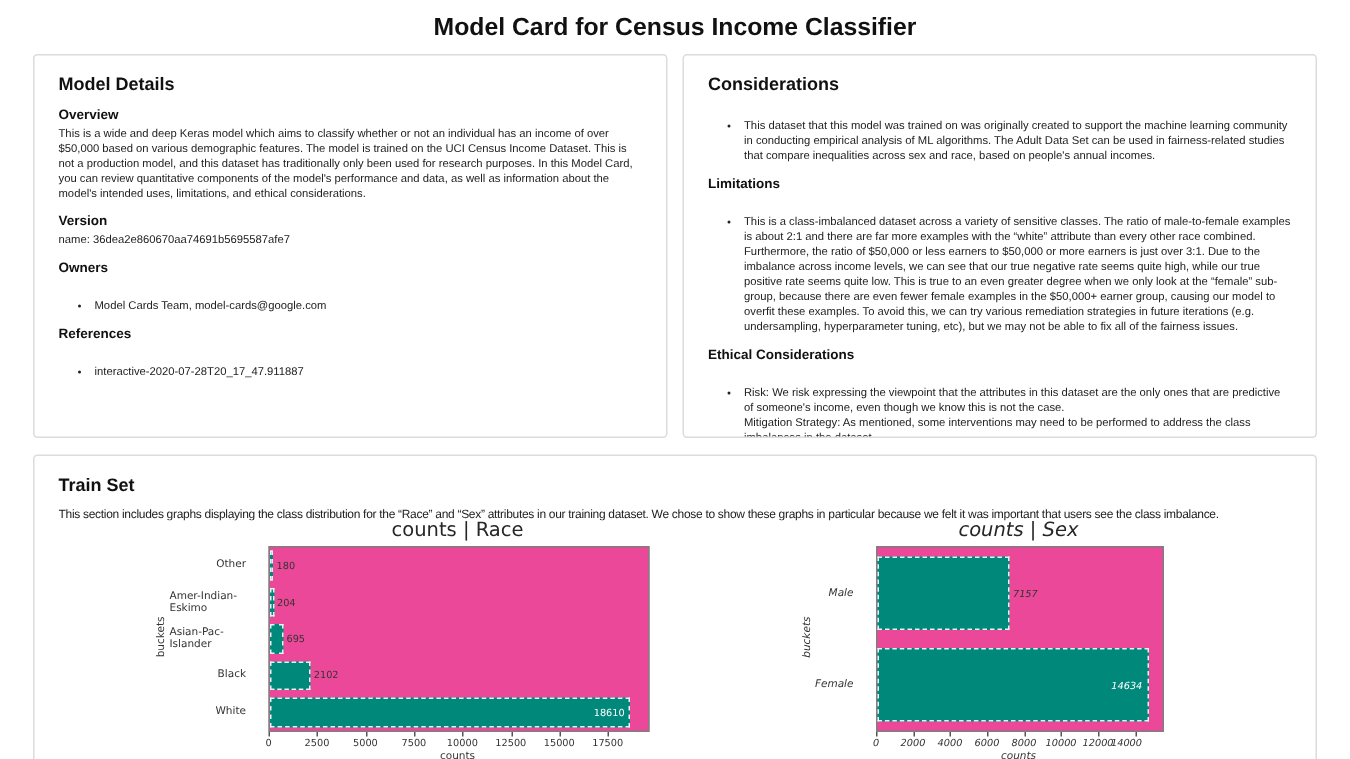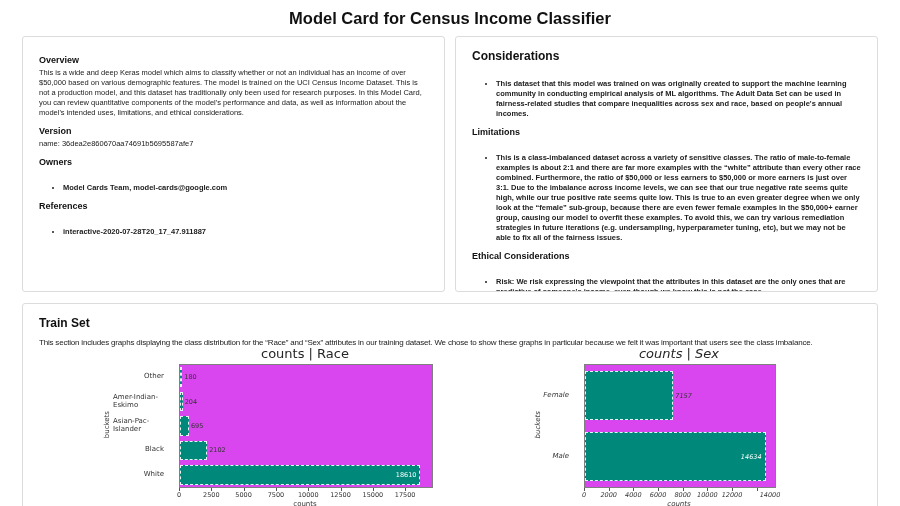--- a/index.html
+++ b/index.html
@@ -16,57 +16,58 @@
   .card {
     background:#fff; border:1px solid #dcdcdc; border-radius:3px;
     box-sizing:border-box; padding:10px 16px;
   }
   .half { width:423px; height:256px; overflow:hidden; }
   .bottom { margin:11px 22px 0; height:215px; position:relative; }
   .card-title { font-size:12px; font-weight:700; margin:2px 0 8px; color:#111; }
   .sub { font-size:9px; font-weight:700; margin:8px 0 3px; color:#111; }
   .body-text { font-size:7.5px; line-height:1.33; margin:2px 0; }
   ul { margin:2px 0; padding-left:24px; }
-  li.body-text { margin:16px 0 2px;font-weight:bold; }
+  li.body-text { margin:16px 0 2px; }
   .prewrap { white-space:pre-line; }
   .train-desc {
     font-size:8px; letter-spacing:-0.2px; white-space:nowrap;
     overflow:hidden; margin:2px 0;
   }
 
   
   .chart { position:absolute; font-family:"DejaVu Sans", sans-serif; color:#262626; }
   .chart-title { font-size:13px; text-align:center; margin-bottom:3px; }
   .chart-body { display:flex; }
   .ylab { display:flex; align-items:center; justify-content:center; width:12px; }
   .ylab span { writing-mode:vertical-rl; transform:rotate(180deg); font-size:7px; color:#333; }
   .cats { display:flex; flex-direction:column; }
   .cat {
     display:flex; align-items:center; justify-content:flex-end;
     padding-right:15px; font-size:7px; color:#333; box-sizing:border-box;
   }
-  .plot { border:1px solid #7f7f7f; position:relative; background:#d946ef; }
+  .plot { border:1px solid #7f7f7f; position:relative; background:#ec4899; }
   .bar {
     position:absolute; left:0; box-sizing:border-box;
     border:1px dashed rgba(255,255,255,0.9);
   }
   .bar-val { position:absolute; font-size:6.5px; white-space:nowrap; }
   .xticks { position:relative; height:11px; }
   .tickmark { position:absolute; top:0; width:1px; height:3px; background:#555; }
   .ticklab { position:absolute; top:3px; transform:translateX(-50%); font-size:6.5px; color:#333; white-space:nowrap; }
   .xlabel { text-align:center; font-size:7px; margin-top:1px; color:#333; }
 </style>
 </head>
 <body>
 
 <h1 class="page-title">Model Card for Census Income Classifier</h1>
 
 <div class="row">
 
   <section class="card half">
+    <h2 class="card-title">Model Details</h2>
 
     <h3 class="sub">Overview</h3>
     <p class="body-text">This is a wide and deep Keras model which aims to classify whether or not an individual has an income of over $50,000 based on various demographic features. The model is trained on the UCI Census Income Dataset. This is not a production model, and this dataset has traditionally only been used for research purposes. In this Model Card, you can review quantitative components of the model's performance and data, as well as information about the model's intended uses, limitations, and ethical considerations.</p>
 
     <h3 class="sub">Version</h3>
     <p class="body-text">name: 36dea2e860670aa74691b5695587afe7</p>
 
     <h3 class="sub">Owners</h3>
     <ul>
       <li class="body-text">Model Cards Team, model-cards@google.com</li>
@@ -150,22 +151,22 @@
       <div class="xlabel" style="margin-left: 78px; width: 252px;">counts</div>
     </div>
 
   <div class="chart" style="left:509px; top:42px;font-style:italic;">
       <div class="chart-title" style="margin-left: 52px; width: 190px;">counts | Sex</div>
       <div class="chart-body">
         <div class="ylab" style="height: 122px;">
           <span>buckets</span>
         </div>
         <div class="cats" style="width: 40px; height: 122px;">
+          <div class="cat" style="height: 61px;">Male</div>
           <div class="cat" style="height: 61px;">Female</div>
-          <div class="cat" style="height: 61px;">Male</div>
         </div>
         <div class="plot" style="width: 190px; height: 122px;">
           <div class="bar" style="top: 6.1px; height: 48.8px; width: 88.3006px; background: rgb(0, 137, 123);"></div>
           <span class="bar-val" style="top: 30.5px; left: 90.3006px; transform: translate(0px, -50%); color: rgb(51, 51, 51);">7157</span>
           <div class="bar" style="top: 67.1px; height: 48.8px; width: 180.549px; background: rgb(0, 137, 123);"></div>
           <span class="bar-val" style="top: 91.5px; left: 176.549px; transform: translate(-100%, -50%); color: rgb(255, 255, 255);">14634</span>
         </div>
       </div>
       <div class="xticks" style="margin-left: 52px; width: 190px;">
         <div class="tickmark" style="left: 0px;"></div>
@@ -176,17 +177,17 @@
         <span class="ticklab" style="left: 49.3506px;">4000</span>
         <div class="tickmark" style="left: 74.026px;"></div>
         <span class="ticklab" style="left: 74.026px;">6000</span>
         <div class="tickmark" style="left: 98.7013px;"></div>
         <span class="ticklab" style="left: 98.7013px;">8000</span>
         <div class="tickmark" style="left: 123.377px;"></div>
         <span class="ticklab" style="left: 123.377px;">10000</span>
         <div class="tickmark" style="left: 148.052px;"></div>
         <span class="ticklab" style="left: 148.052px;">12000</span>
         <div class="tickmark" style="left: 172.727px;"></div>
-        <span class="ticklab" style="left: 186px;">14000</span>
+        <span class="ticklab" style="left: 167px;">14000</span>
       </div>
       <div class="xlabel" style="margin-left: 52px; width: 190px;">counts</div>
     </div>
 </section>
 
 </body></html>

